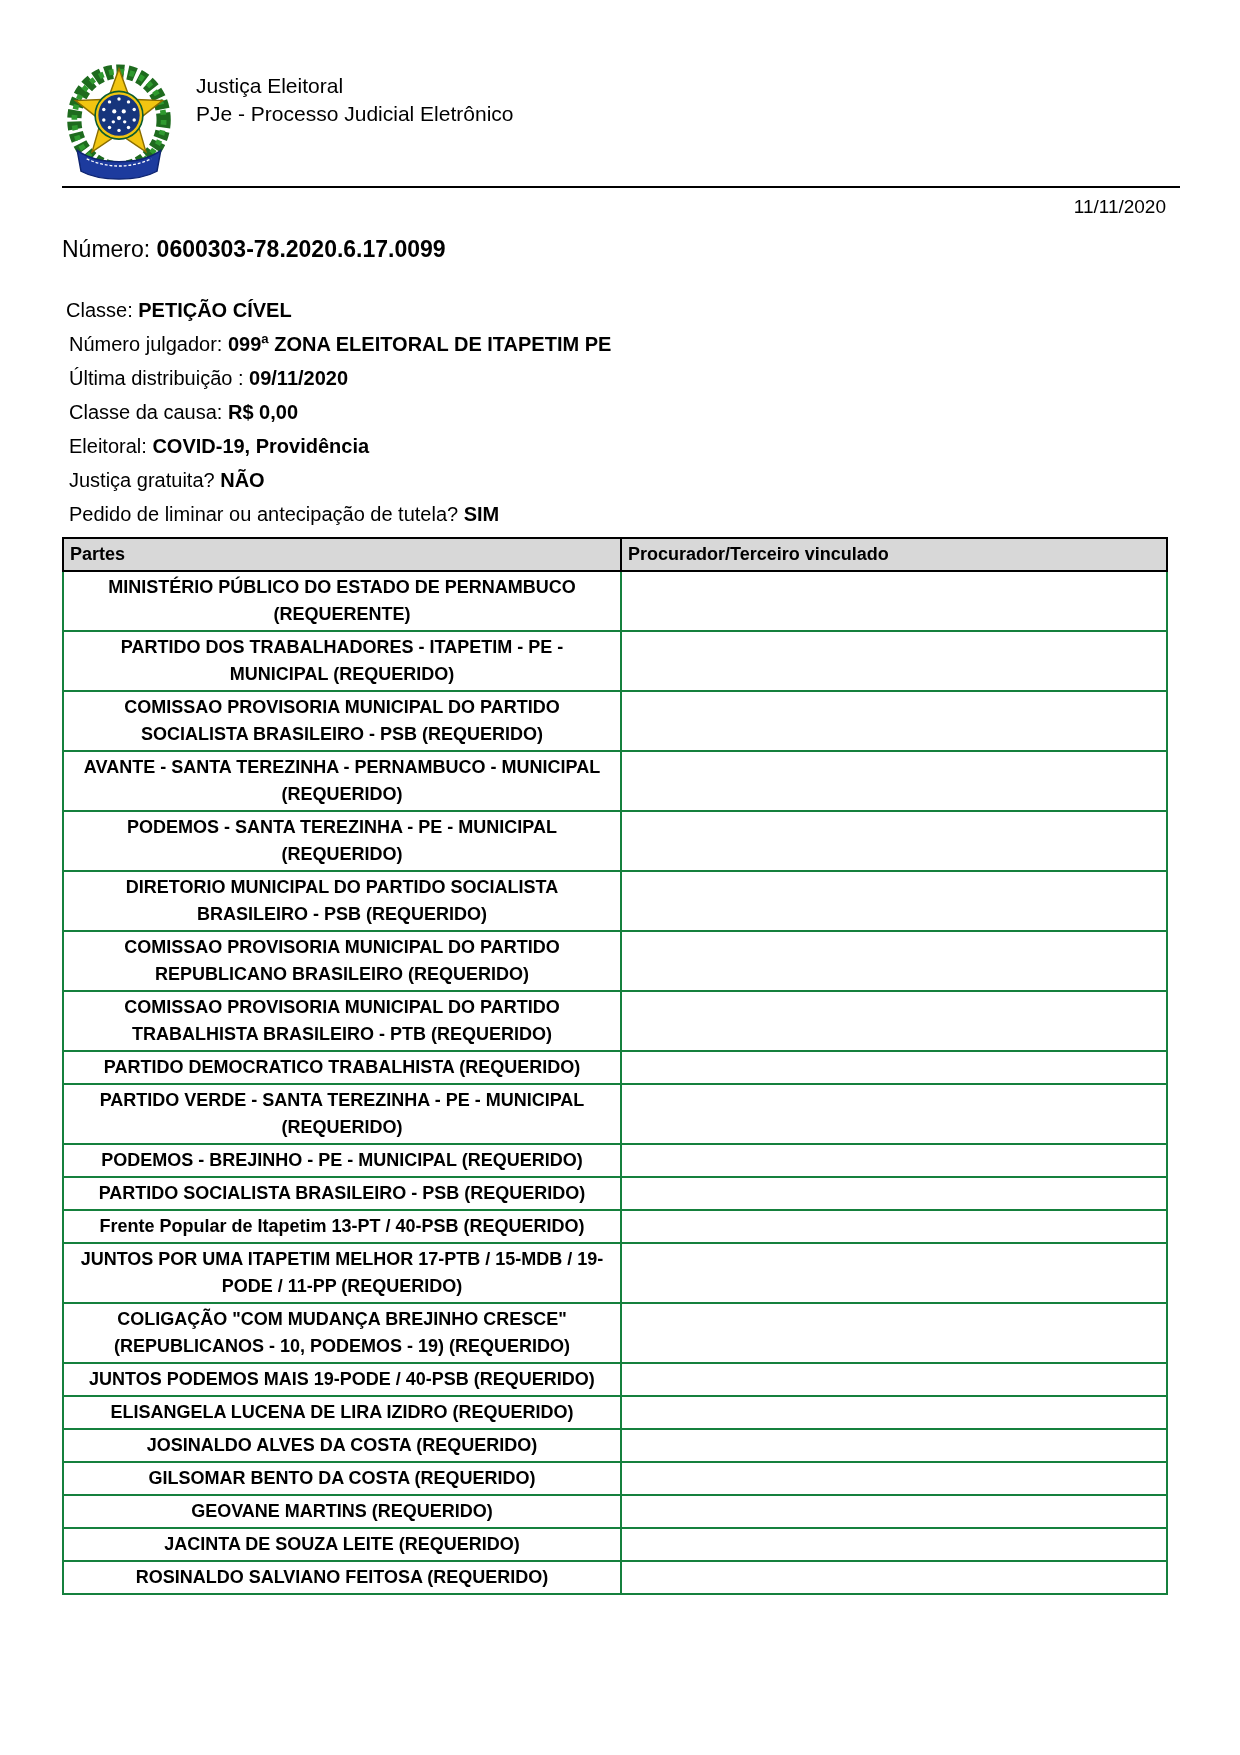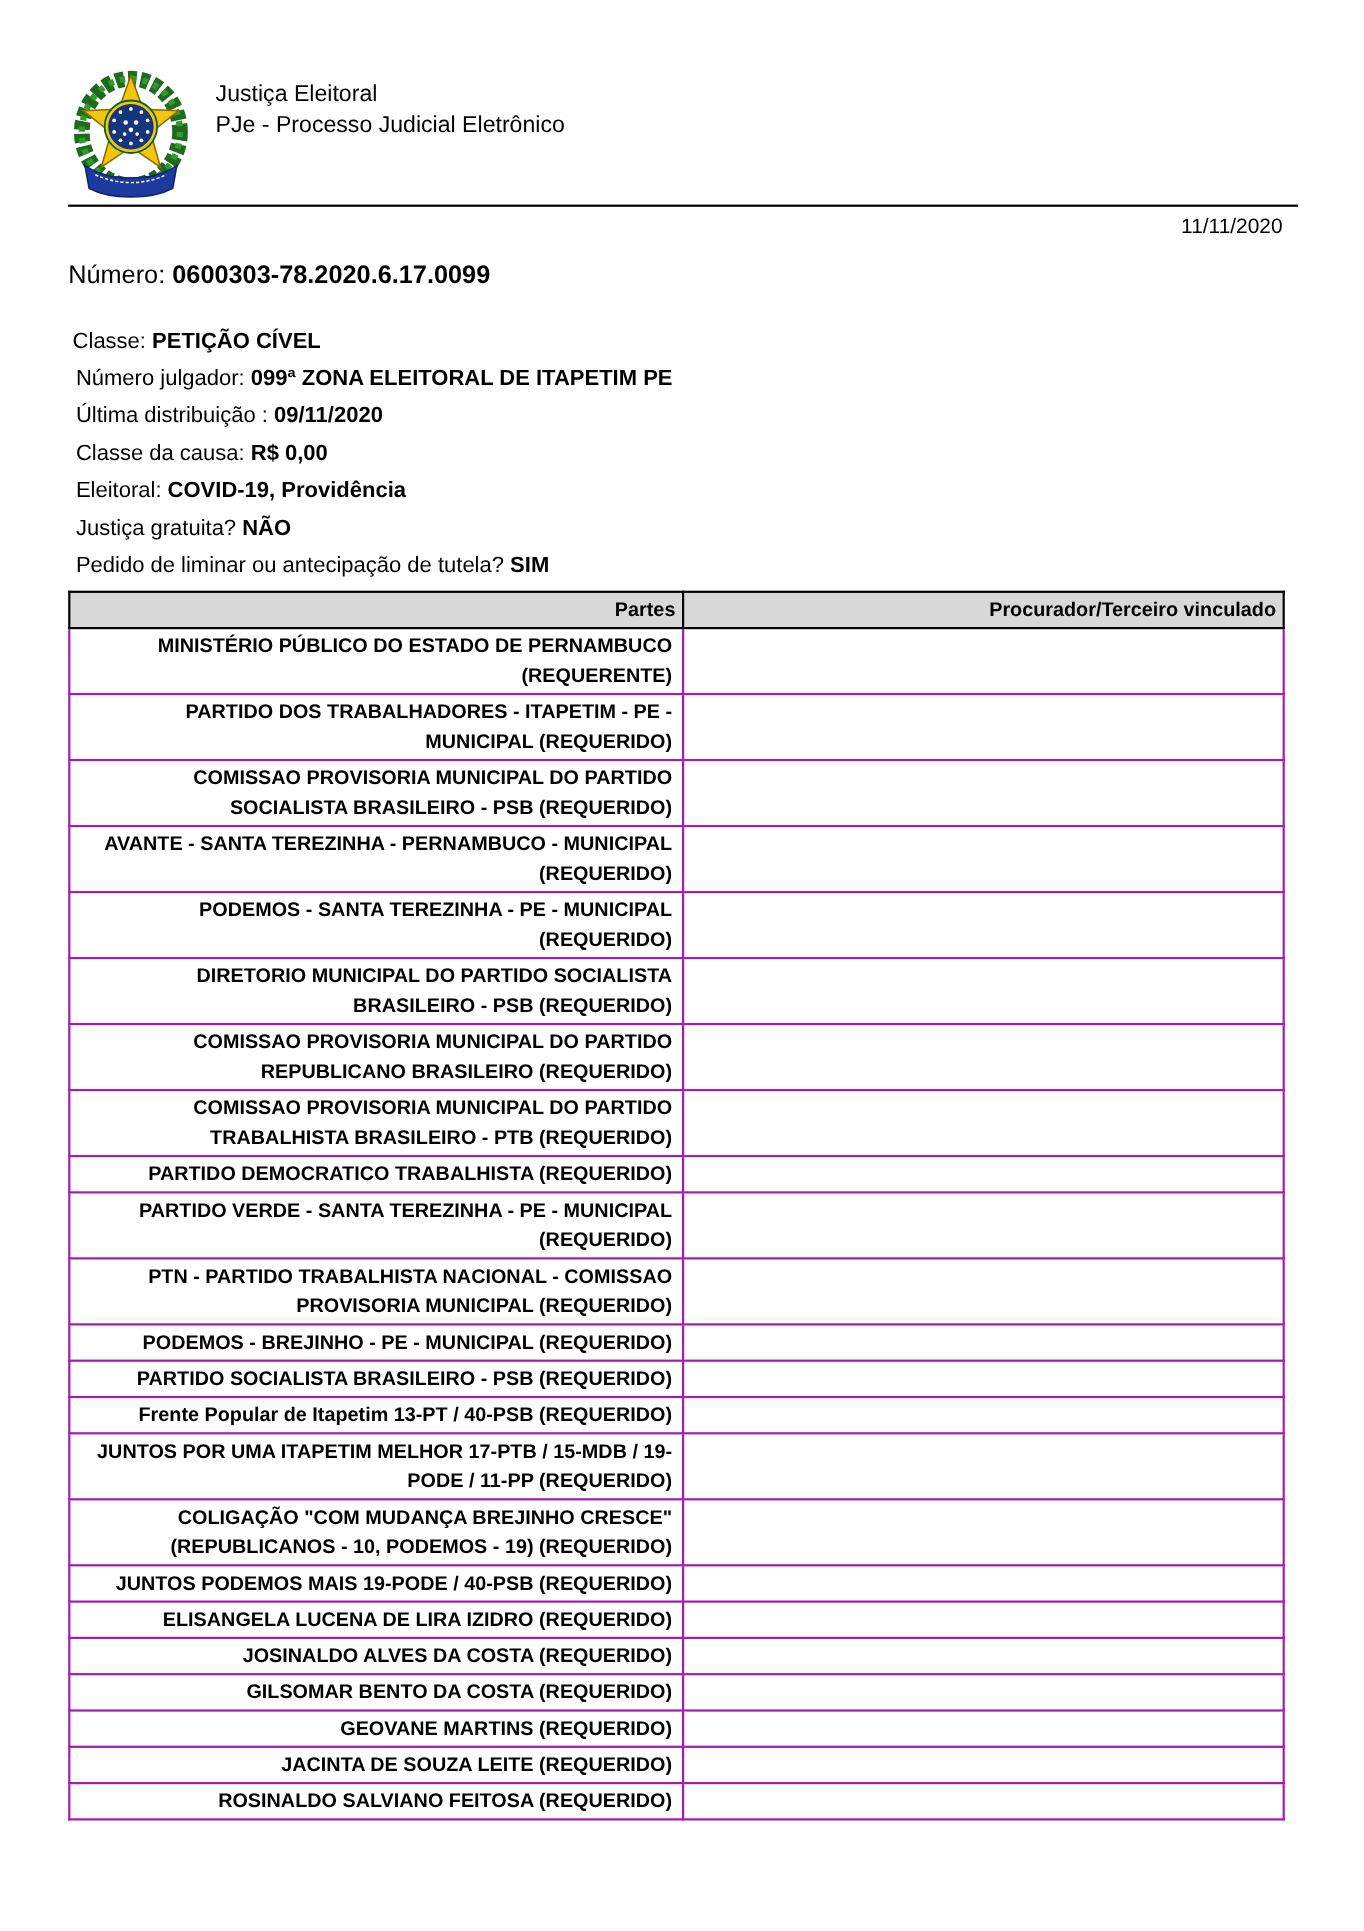--- a/index.html
+++ b/index.html
@@ -25,25 +25,25 @@
   .fields .frow:first-child{padding-left:4px;}
   .fields .fval{font-weight:bold;}
   
   table.parties{
     border-collapse:collapse;margin-top:6px;width:1104px;table-layout:fixed;
   }
   table.parties col.c1{width:558px;}
   table.parties col.c2{width:546px;}
   table.parties th{
     border:2px solid #000;background:#d8d8d8;font-size:18px;font-weight:bold;
-    text-align:right;padding:5px 6px;
+    text-align:left;padding:5px 6px;
   }
   table.parties td{
-    border:2px solid #a21caf;font-size:18px;font-weight:bold;line-height:27px;
-    padding:2px 9px;vertical-align:top;text-align:right;word-wrap:break-word;
+    border:2px solid #15803d;font-size:18px;font-weight:bold;line-height:27px;
+    padding:2px 9px;vertical-align:top;text-align:center;word-wrap:break-word;
   }
   table.parties td.empty{height:27px;}
 </style>
 </head>
 <body>
 
 <div class="page">
 
   <div class="hdr">
     <div class="logo">
@@ -150,24 +150,20 @@
         </tr>
         <tr>
           <td>PARTIDO DEMOCRATICO TRABALHISTA (REQUERIDO)</td>
           <td class="empty"></td>
         </tr>
         <tr>
           <td>PARTIDO VERDE - SANTA TEREZINHA - PE - MUNICIPAL (REQUERIDO)</td>
           <td class="empty"></td>
         </tr>
         <tr>
-          <td>PTN - PARTIDO TRABALHISTA NACIONAL - COMISSAO PROVISORIA MUNICIPAL (REQUERIDO)</td>
-          <td class="empty"></td>
-        </tr>
-        <tr>
           <td>PODEMOS - BREJINHO - PE - MUNICIPAL (REQUERIDO)</td>
           <td class="empty"></td>
         </tr>
         <tr>
           <td>PARTIDO SOCIALISTA BRASILEIRO - PSB (REQUERIDO)</td>
           <td class="empty"></td>
         </tr>
         <tr>
           <td>Frente Popular de Itapetim 13-PT / 40-PSB (REQUERIDO)</td>
           <td class="empty"></td>

